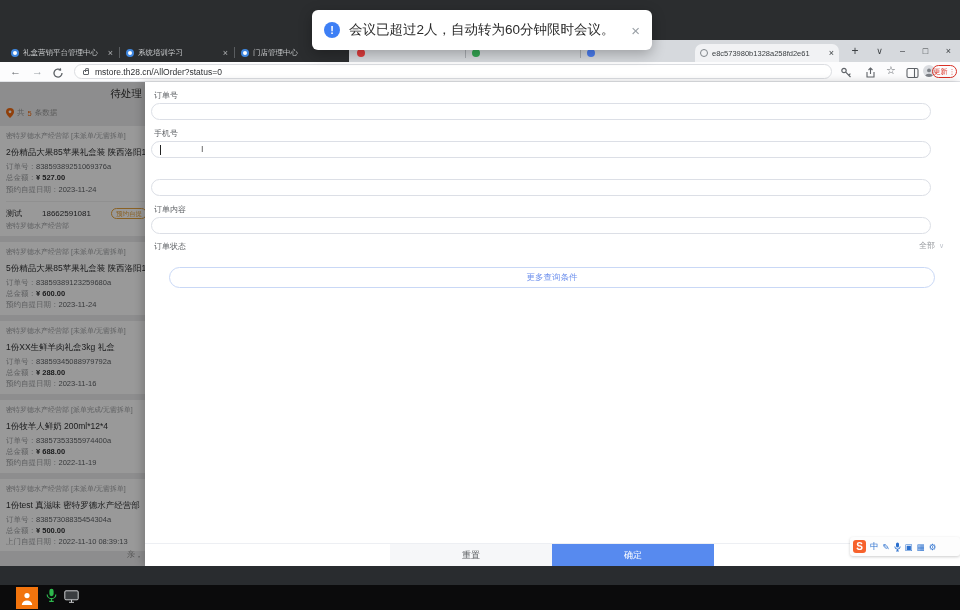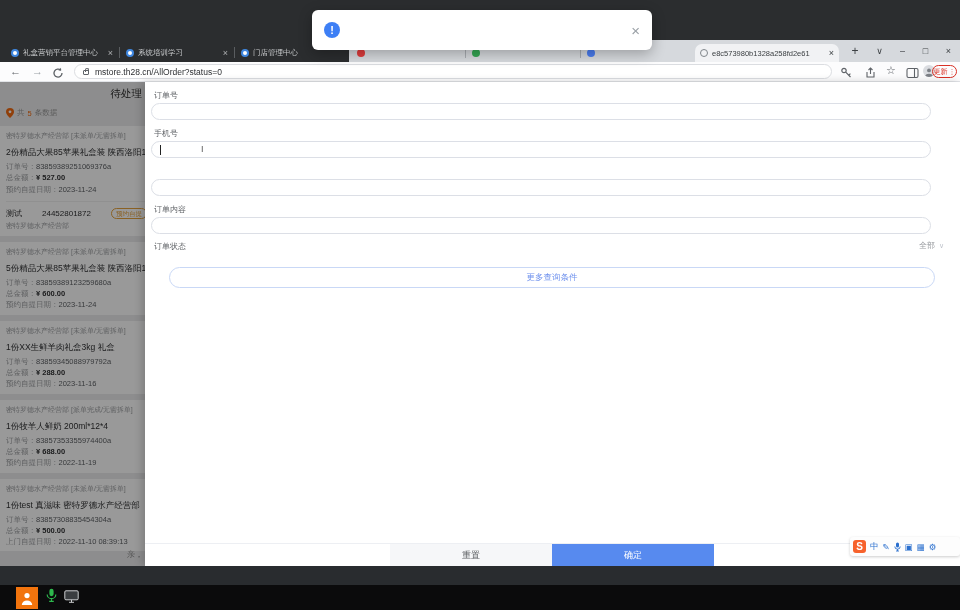--- a/index.html
+++ b/index.html
@@ -212,21 +212,21 @@
 
       <div class="order-card">
         <div class="oc-store">密特罗德水产经营部 [未派单/无需拆单]</div>
         <div class="oc-product">2份精品大果85苹果礼盒装 陕西洛阳16</div>
         <div class="oc-row"><span>订单号：</span><span class="val">83859389251069376a</span></div>
         <div class="oc-row"><span>总金额：</span><span class="money"><span>¥</span> <span>527.00</span></span></div>
         <div class="oc-row"><span>预约自提日期：</span><span class="val">2023-11-24</span></div>
         <div class="oc-customer">
           <div class="oc-cust-line">
             <span>测试</span>
-            <span>24452801872</span>
+            <span>18662591081</span>
             <span class="badge-pill">预约自提</span>
           </div>
           <div class="oc-store">密特罗德水产经营部</div>
         </div>
       </div>
 
       <div class="order-card">
         <div class="oc-store">密特罗德水产经营部 [未派单/无需拆单]</div>
         <div class="oc-product">5份精品大果85苹果礼盒装 陕西洛阳16</div>
         <div class="oc-row"><span>订单号：</span><span class="val">83859389123259680a</span></div>
@@ -326,16 +326,17 @@
     <span style="margin-left:7px;">
       <svg width="15" height="13" viewBox="0 0 15 13">
           <rect x="0.8" y="0.8" width="13.4" height="9" rx="1.2" fill="#3a3d40" stroke="#c9cbcd" stroke-width="1"></rect>
           <path d="M5 12.3 h5 M7.5 9.8 v2.5" stroke="#c9cbcd" stroke-width="1"></path>
         </svg>
     </span>
   </div>
 
   <div class="toast">
     <span class="toast-info">!</span>
+    <span class="toast-msg">会议已超过2人，自动转为60分钟限时会议。</span>
     <span class="toast-close">×</span>
   </div>
 
 </div>
 
 </body></html>

